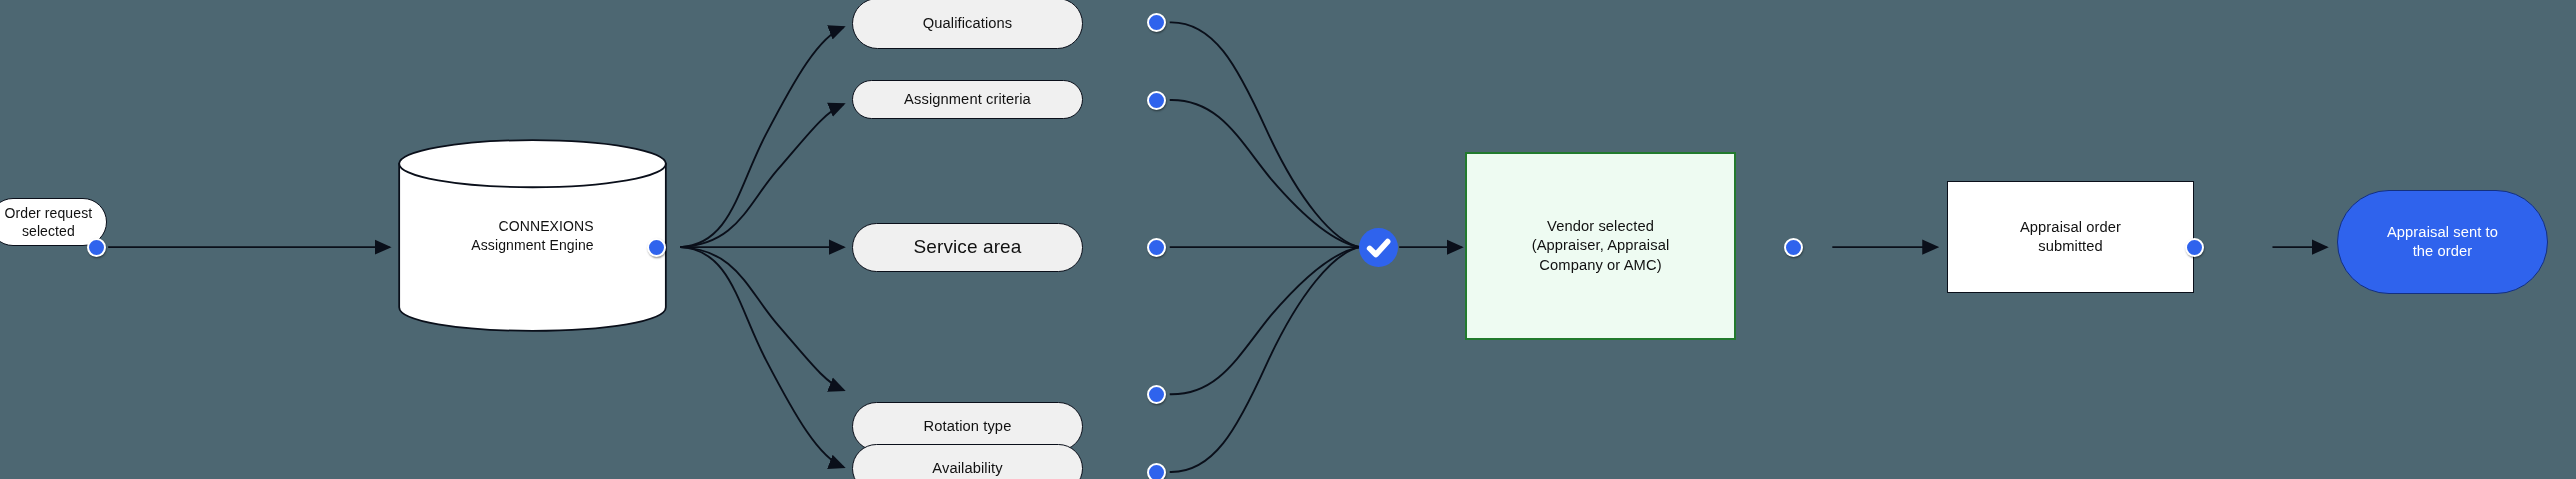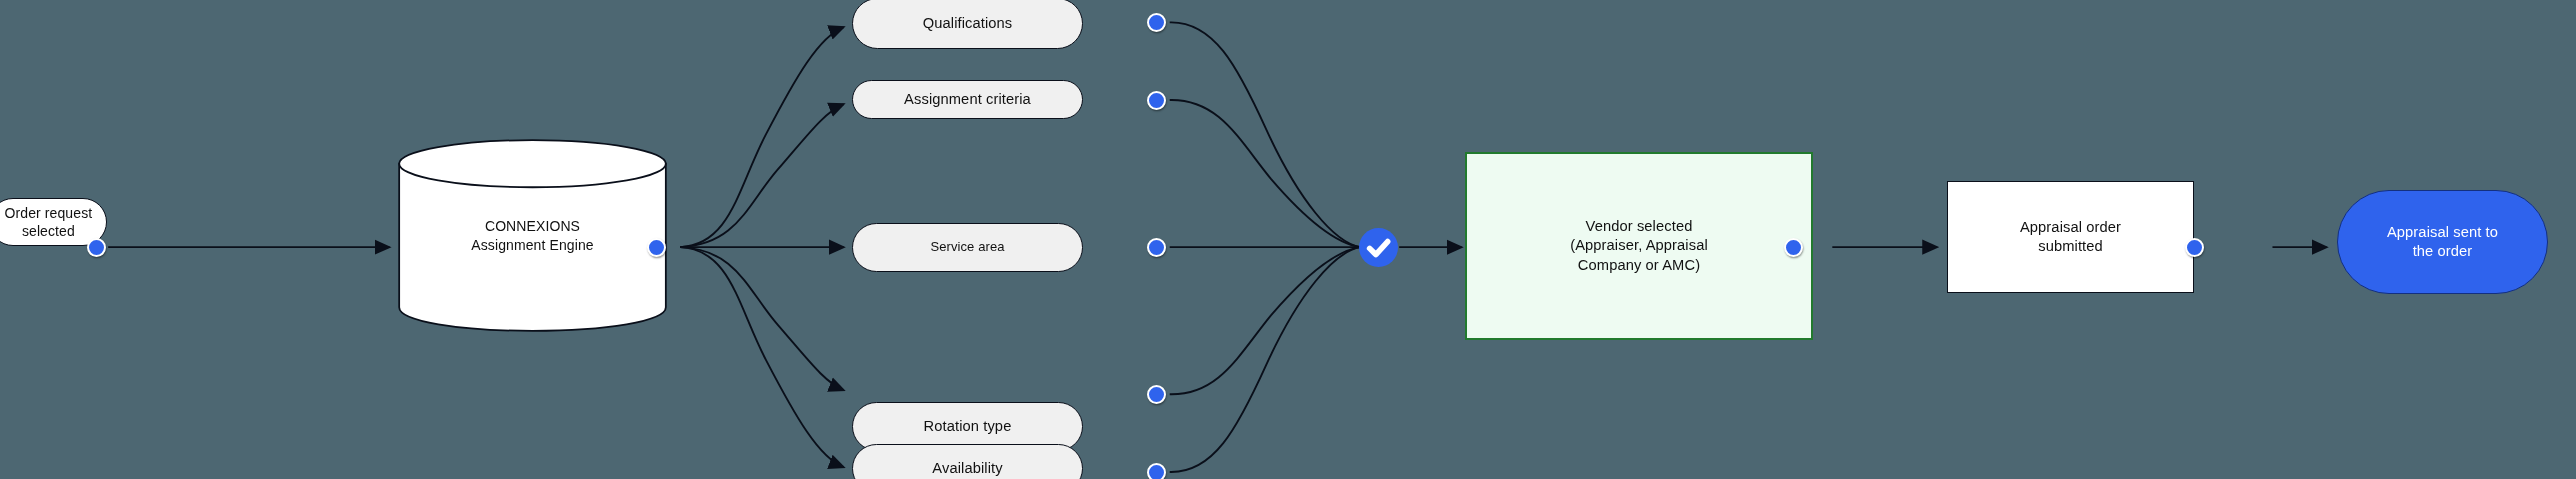--- a/index.html
+++ b/index.html
@@ -68,20 +68,21 @@
   }
   .shape-rect-green {
     border-radius: 0;
     border: 2.9px solid #227a2e;
     background: #eefbf2;
     color: #111111;
   }
   .shape-cylinder {
     border: none;
     background: transparent;
+    text-align: right;
   }
   .cyl-svg {
     position: absolute;
     left: 0;
     top: 0;
     width: 100%;
     height: 100%;
   }
   .cyl-text {
     position: relative;
@@ -166,42 +167,42 @@
   <div class="node shape-pill-gray" style="left:852px; top:-2.4px; width:231px; height:51px; font-size:14.7px;">
     <span class="node-label">Qualifications</span>
   </div>
   <div class="port" style="left:1147px; top:13px;"></div>
 
   <div class="node shape-pill-gray" style="left:852px; top:80px; width:231px; height:39px; font-size:14.7px;">
     <span class="node-label">Assignment criteria</span>
   </div>
   <div class="port" style="left:1147px; top:91px;"></div>
 
-  <div class="node shape-pill-gray" style="left:852px; top:223px; width:231px; height:49px; font-size:13px;">
+  <div class="node shape-pill-gray" style="left:852px; top:223px; width:231px; height:49px; font-size:19px;">
     <span class="node-label">Service area</span>
   </div>
   <div class="port" style="left:1147px; top:238px;"></div>
 
   <div class="node shape-pill-gray" style="left:852px; top:370px; width:231px; height:49px; font-size:14.7px;margin-top:32px;">
     <span class="node-label">Rotation type</span>
   </div>
   <div class="port" style="left:1147px; top:385px;"></div>
 
   <div class="node shape-pill-gray" style="left:852px; top:444px; width:231px; height:49px; font-size:14.7px;">
     <span class="node-label">Availability</span>
   </div>
   <div class="port" style="left:1147px; top:463px;"></div>
 
   <div class="node shape-circle-check" style="left:1359px; top:228px; width:39px; height:39px;">
     <svg class="check-glyph" viewBox="0 0 66 66" xmlns="http://www.w3.org/2000/svg">
       <path d="M 18 34.5 L 28.5 45 L 48.5 23" fill="none" stroke="#ffffff" stroke-width="9.5" stroke-linecap="round" stroke-linejoin="round"></path>
     </svg>
   </div>
 
-  <div class="node shape-rect-green" style="left:1465px; top:152px; width:348px; height:188px; font-size:14.7px;">
+  <div class="node shape-rect-green" style="left:1465px; top:152px; width:271px; height:188px; font-size:14.7px;">
     <span class="node-label">Vendor selected
 (Appraiser, Appraisal
 Company or AMC)</span>
   </div>
   <div class="port" style="left:1784px; top:238px;"></div>
 
   <div class="node shape-rect" style="left:1947px; top:181px; width:247px; height:112px; font-size:14.7px;">
     <span class="node-label">Appraisal order
 submitted</span>
   </div>

